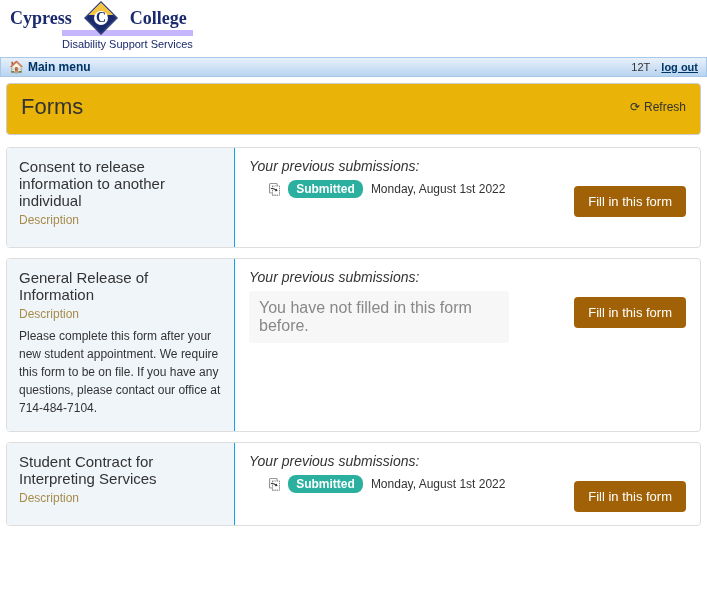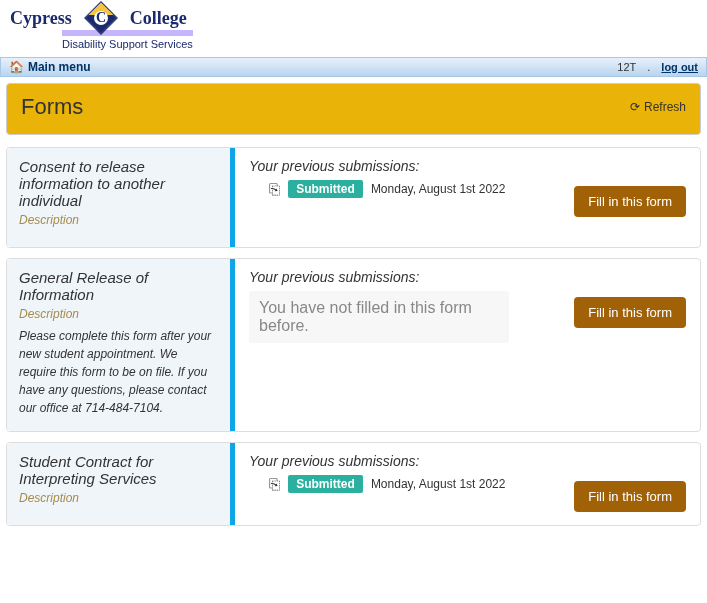--- a/index.html
+++ b/index.html
@@ -61,21 +61,21 @@
     padding: 2px 8px;
     display: flex;
     align-items: center;
     justify-content: space-between;
     font-size: 12px;
     margin-top: 4px;
   }
   .nav-left { display: flex; align-items: center; gap: 4px; }
   .nav-link { color: #003366; font-weight: bold; cursor: pointer; }
   .home-ic { font-size: 12px; color: #003366; }
-  .nav-right { display: flex; align-items: flex-start; gap: 11px; font-size: 11px; }
+  .nav-right { display: flex; align-items: flex-start; gap: 4px; font-size: 11px; }
   .nav-right a { color: #003366; font-weight: bold; text-decoration: underline; cursor: pointer; }
   .container { padding: 6px; }
   .panel {
     background: #eab308;
     border: 1px solid #ccc;
     border-radius: 4px;
     padding: 10px 14px 14px 14px;
     margin-bottom: 12px;
   }
   .panel-head { display: flex; justify-content: space-between; align-items: center; }
@@ -90,22 +90,21 @@
     border-radius: 4px;
     margin-bottom: 10px;
     display: flex;
     overflow: hidden;
     background: #fff;
   }
   .form-left {
     background: #f0f5fa;
     width: 228px;
     padding: 10px 12px 14px 12px;
-    border-right: 5px solid #0ea5e9;
-    font-style: italic;
+    border-right: 1px solid #0ea5e9;
   }
   .form-title {
     font-size: 15px;
     color: #333;
     margin-bottom: 4px;
   }
   .desc-label {
     font-size: 12px;
     color: #a68b4a;
     margin-bottom: 6px;
@@ -135,21 +134,21 @@
   }
   .doc-ic {
     font-size: 14px;
     color: #333;
   }
   .badge {
     background: #2bb0a0;
     color: #fff;
     font-size: 12px;
     padding: 2px 8px;
-    border-radius: 2px;
+    border-radius: 8px;
     font-weight: bold;
   }
   .sub-date { color: #333; }
   .empty-msg {
     background: #f7f7f7;
     color: #888;
     font-size: 16px;
     padding: 8px 10px;
     border-radius: 3px;
     margin-top: 2px;

